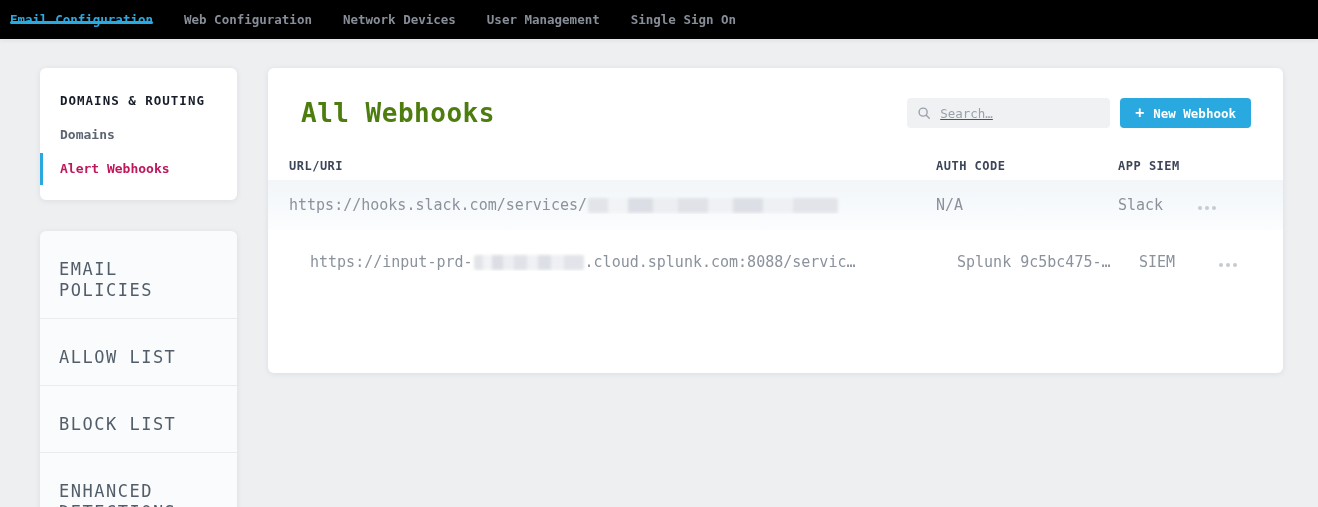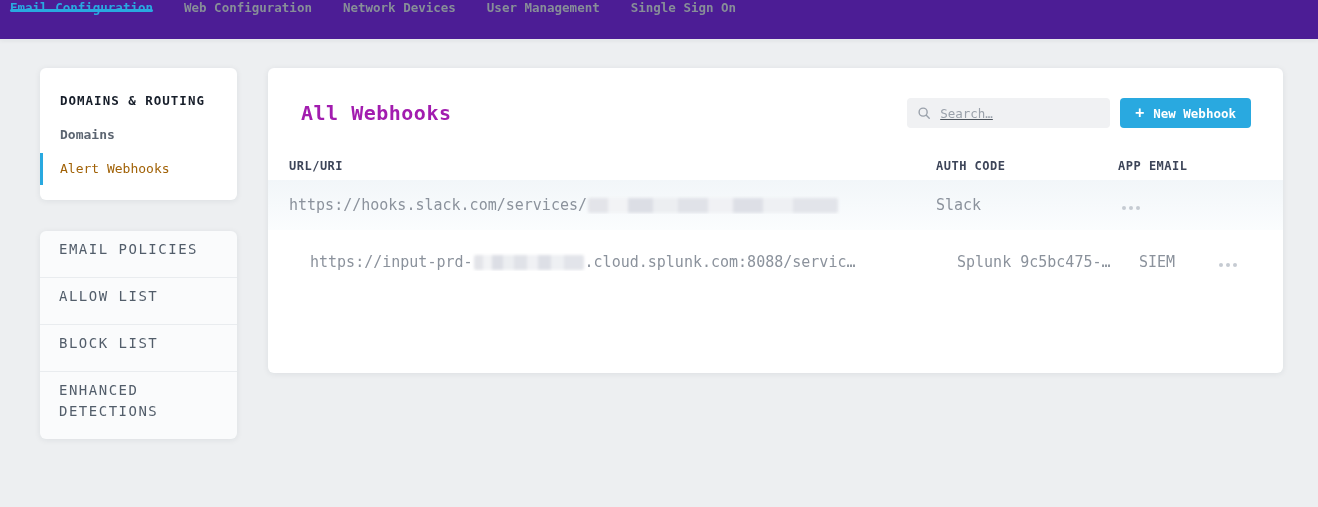--- a/index.html
+++ b/index.html
@@ -6,25 +6,25 @@
   html, body { width: 1318px; height: 507px; }
   body {
     background: #edeff1;
     font-family: "DejaVu Sans Mono", "Liberation Mono", monospace;
     overflow: hidden;
   }
 
   
   .topbar {
     height: 40px;
-    background: #4c1d95;
+    background: #000000;
     border-bottom: 1px solid #e7e9eb;
     box-shadow: 0 1px 4px rgba(20,30,40,.06);
     display: flex;
-    align-items: flex-start;
+    align-items: center;
     padding-left: 10px;
     position: relative;
     z-index: 2;
   }
   .tab {
     margin-right: 31px;
     font-size: 12.5px;
     font-weight: 700;
     color: #878e98;
     display: flex;
@@ -68,59 +68,59 @@
   }
   .nav-item {
     font-size: 13px;
     color: #5c6571;
     margin-top: 19px;
     position: relative;
     cursor: pointer;
     white-space: nowrap;
     font-weight: bold;
   }
-  .nav-item.active { color: #a16207; font-weight: 400; }
+  .nav-item.active { color: #be185d; font-weight: 700; }
   .nav-item.active::before {
     content: "";
     position: absolute;
     left: -20px;
     top: -8px;
     height: 32px;
     width: 3px;
     background: #29a9e0;
   }
 
   .section-card {
     margin-top: 31px;
     overflow: hidden;
     background: #fafbfc;
   }
   .section-item {
-    padding: 8px 19px 17px;
-    font-size: 14px;
+    padding: 28px 19px 17px;
+    font-size: 17px;
     letter-spacing: 1.5px;
     color: #525d6a;
     line-height: 21px;
     border-top: 1px solid #e9ecef;
     cursor: pointer;
   }
   .section-item:first-child { border-top: none; }
 
   
   .main-card { flex: 1; min-height: 305px; padding-bottom: 63px; }
   .main-header {
     display: flex;
     align-items: center;
     justify-content: space-between;
     padding: 30px 32px 0 33px;
   }
   .main-title {
-    font-size: 20px;
-    font-weight: 700;
-    color: #a21caf;
+    font-size: 26px;
+    font-weight: 700;
+    color: #4d7c0f;
     letter-spacing: .5px;
   }
   .header-right { display: flex; align-items: center; }
 
   .search-box {
     width: 203px;
     height: 30px;
     background: #f0f1f3;
     border-radius: 4px;
     display: flex;
@@ -262,26 +262,27 @@
           <span>New Webhook</span>
         </button>
       </div>
     </div>
 
     <div class="table">
 
       <div class="trow thead">
         <div class="hcell">URL/URI</div>
         <div class="hcell">AUTH CODE</div>
-        <div class="hcell">APP EMAIL</div>
+        <div class="hcell">APP SIEM</div>
         <div></div>
       </div>
 
       <div class="trow tr-data tr1">
         <div class="cell"><span>https://hooks.slack.com/services/</span><span class="redacted redact-1"></span><span></span></div>
+        <div class="cell">N/A</div>
         <div class="cell">Slack</div>
         <div>
           <span class="dots" aria-label="row actions">
               <i></i>
               <i></i>
               <i></i>
             </span>
         </div>
       </div>
 

